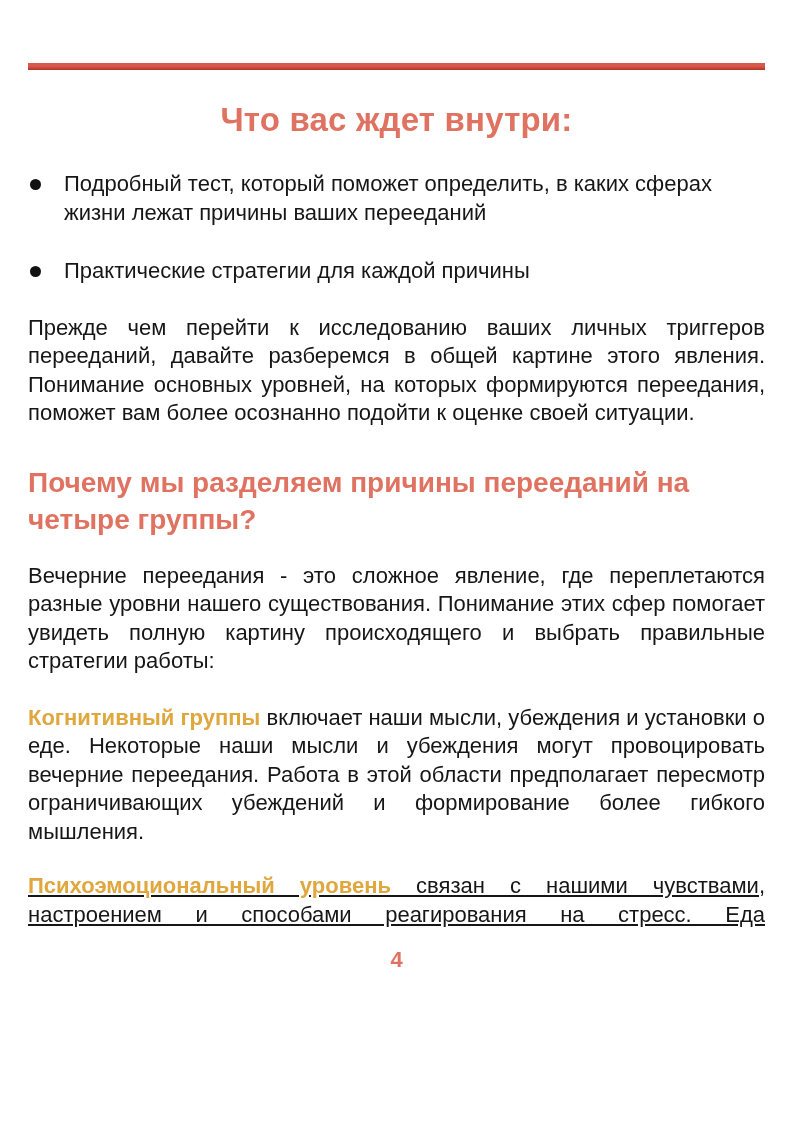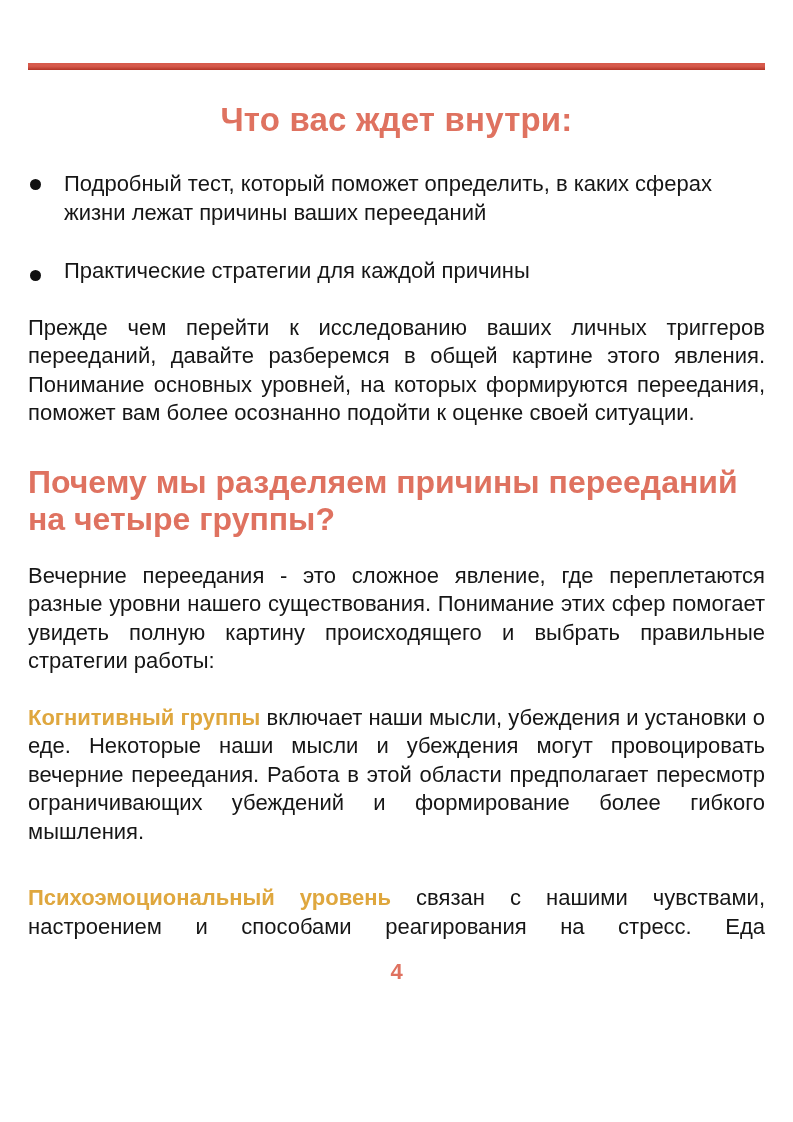--- a/index.html
+++ b/index.html
@@ -38,44 +38,45 @@
     padding: 0;
     font-size: 22px;
     line-height: 28.5px;
   }
   ul.bullets li {
     display: flex;
     align-items: flex-start;
     margin: 0 0 30px 0;
     gap: 6px;
   }
-  ul.bullets li:last-child { margin-bottom: 0; align-items: center; }
+  ul.bullets li:last-child { margin-bottom: 0; }
   .dot {
     flex: none;
     width: 11px;
     height: 11px;
     margin: 9px 17px 0 2px;
     border-radius: 50%;
     background: #111111;
   }
   p.body {
     margin: 28px 0 0 0;
     font-size: 22px;
     line-height: 28.5px;
     text-align: justify;
   }
   p.body.tight { margin-top: 24px; }
   p.body.cont {
-    margin-top: 38px;
+    margin-top: 26px;
     text-align-last: justify;
+    text-decoration: underline;
   }
   h2.section {
     margin: 36px 0 12px 0;
     color: var(--accent, #df7260);
-    font-size: 32px;
+    font-size: 28px;
     line-height: 37px;
     font-weight: bold;
   }
   .term {
     color: var(--gold, #dfa73e);
     font-weight: bold;
   }
   .page-number {
     margin-top: 20px;
     text-align: center;

